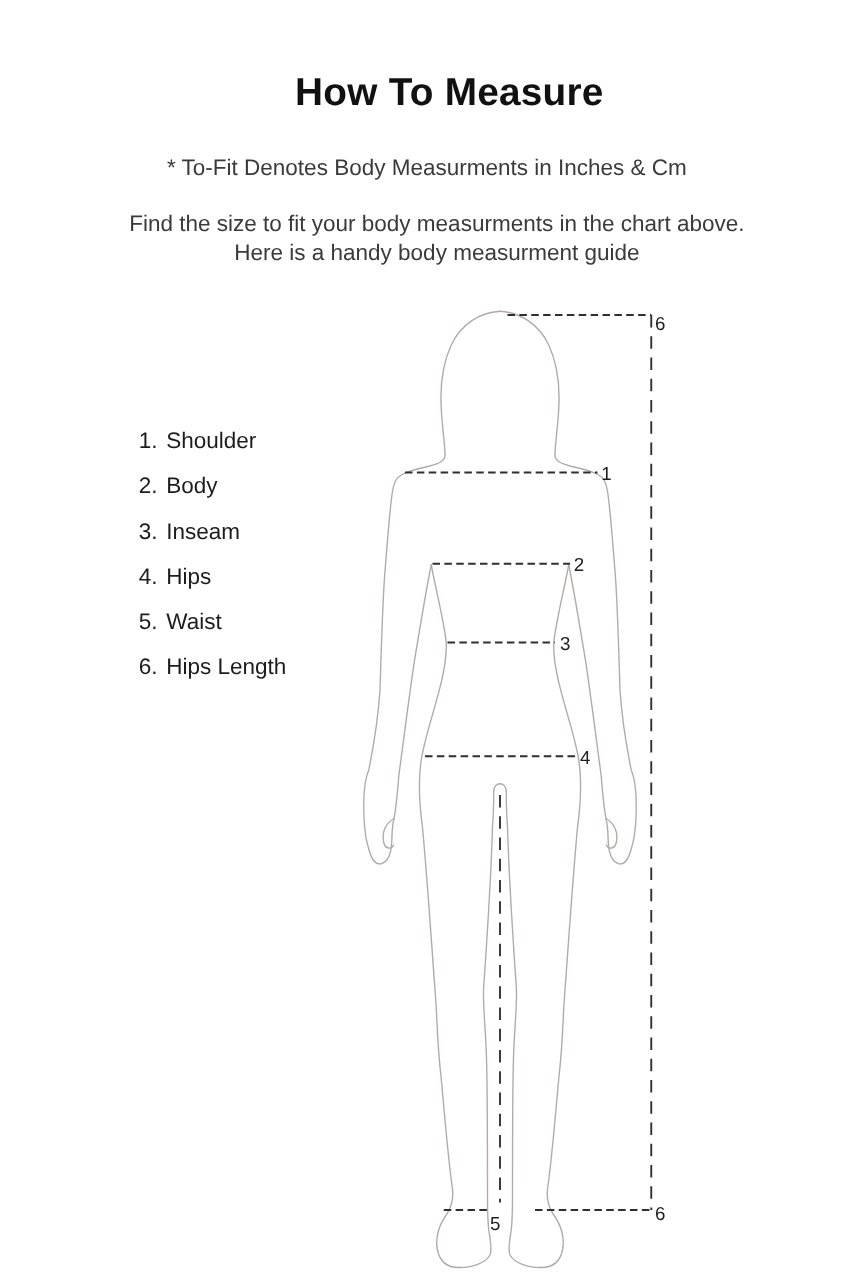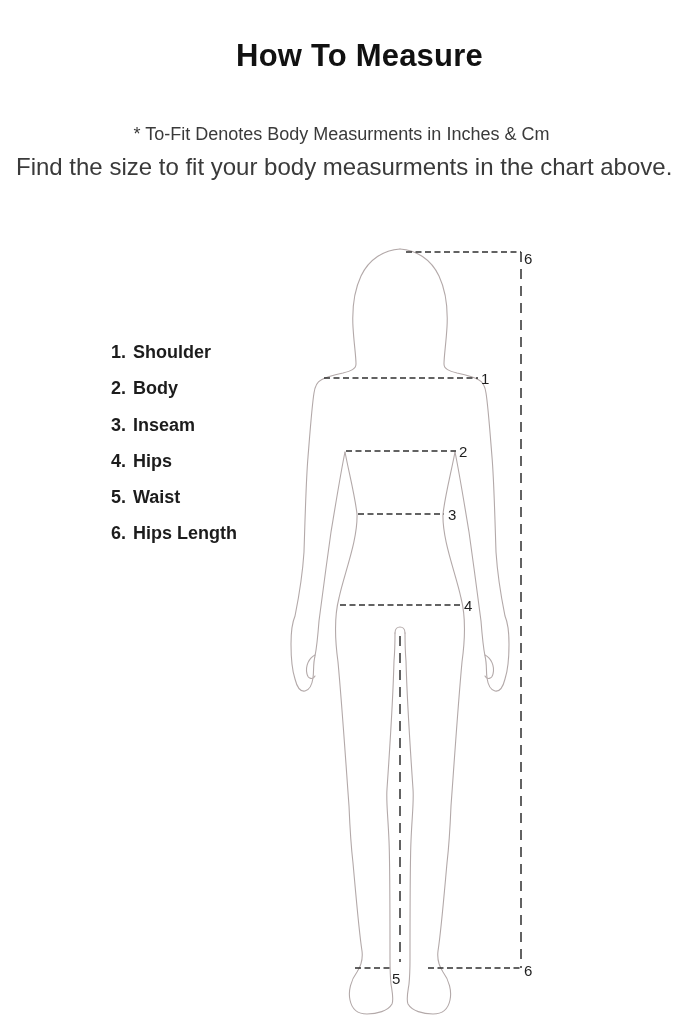--- a/index.html
+++ b/index.html
@@ -15,59 +15,59 @@
   body{font-family:"Liberation Sans", sans-serif;}
   .page{
     position:relative;
     width:683px;
     height:1019px;
     background:var(--background);
     overflow:hidden;
   }
   .page-title{
     position:absolute;
-    top:39px;left:0;right:0;
+    top:57px;left:0;right:0;
     text-align:center;
     padding-left:36px;
     font-size:31px;
     line-height:34px;
     font-weight:700;
     color:var(--heading-text);
     letter-spacing:0.2px;
   }
   .subtitle{
     position:absolute;
     top:124px;left:0;right:0;
     text-align:center;
     font-size:18px;
     line-height:21px;
     color:var(--body-text);
   }
   .desc{
     position:absolute;
-    top:156px;left:0;right:0;
+    top:168px;left:0;right:0;
+    text-align:center;
     padding-left:16px;
-    font-size:24px;
+    font-size:18px;
     line-height:22.5px;
     color:var(--body-text);
   }
   .desc-line{display:block;}
   .legend{
     position:absolute;
     left:111px;
     top:343px;
     list-style:none;
     font-size:18px;
     color:#1c1c1c;
   }
   .legend-item{
     line-height:18px;
     margin-bottom:18.3px;
     white-space:nowrap;
-    font-weight:bold;
   }
   .legend-item .num{margin-right:7px;}
   .figure{
     position:absolute;
     left:0;top:0;
     width:683px;height:1019px;
   }
   .outline-path{
     fill:none;
     stroke:var(--outline);
@@ -96,20 +96,21 @@
 <body>
 
 <div class="page">
 
   <h1 class="page-title">How To Measure</h1>
 
   <p class="subtitle">* To-Fit Denotes Body Measurments in Inches &amp; Cm</p>
 
   <p class="desc">
     <span class="desc-line">Find the size to fit your body measurments in the chart above.</span>
+    <span class="desc-line">Here is a handy body measurment guide</span>
   </p>
 
   <ol class="legend">
     <li class="legend-item"><span class="num">1.</span><span class="lbl">Shoulder</span></li>
     <li class="legend-item"><span class="num">2.</span><span class="lbl">Body</span></li>
     <li class="legend-item"><span class="num">3.</span><span class="lbl">Inseam</span></li>
     <li class="legend-item"><span class="num">4.</span><span class="lbl">Hips</span></li>
     <li class="legend-item"><span class="num">5.</span><span class="lbl">Waist</span></li>
     <li class="legend-item"><span class="num">6.</span><span class="lbl">Hips Length</span></li>
   </ol>

